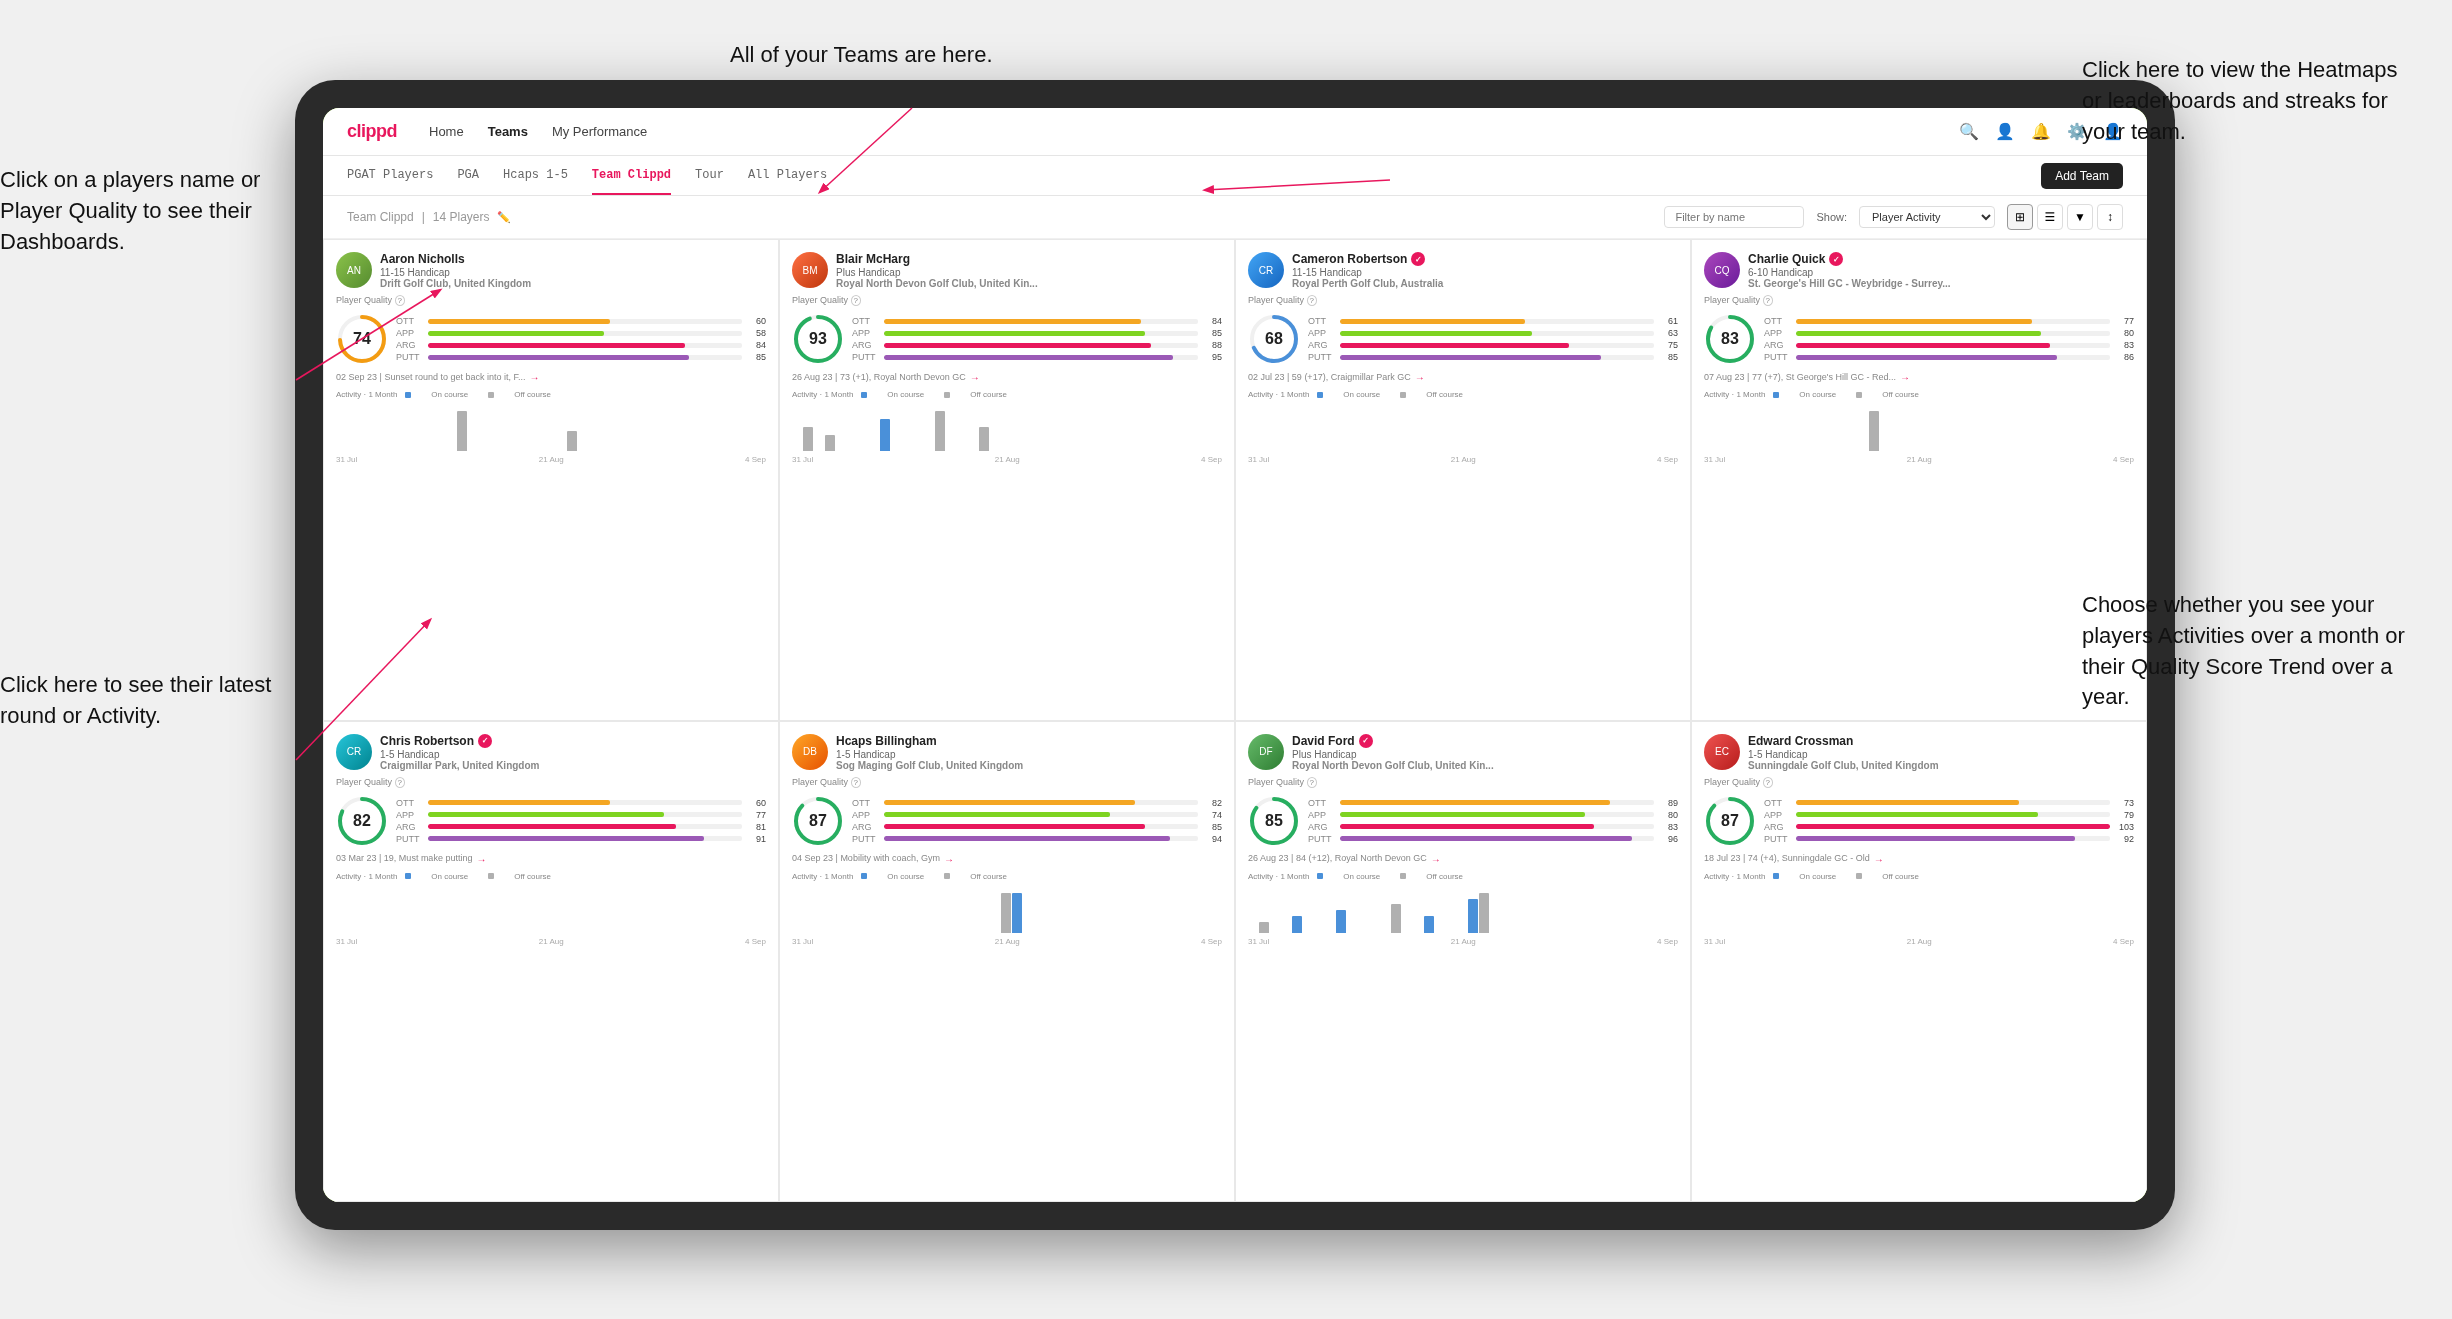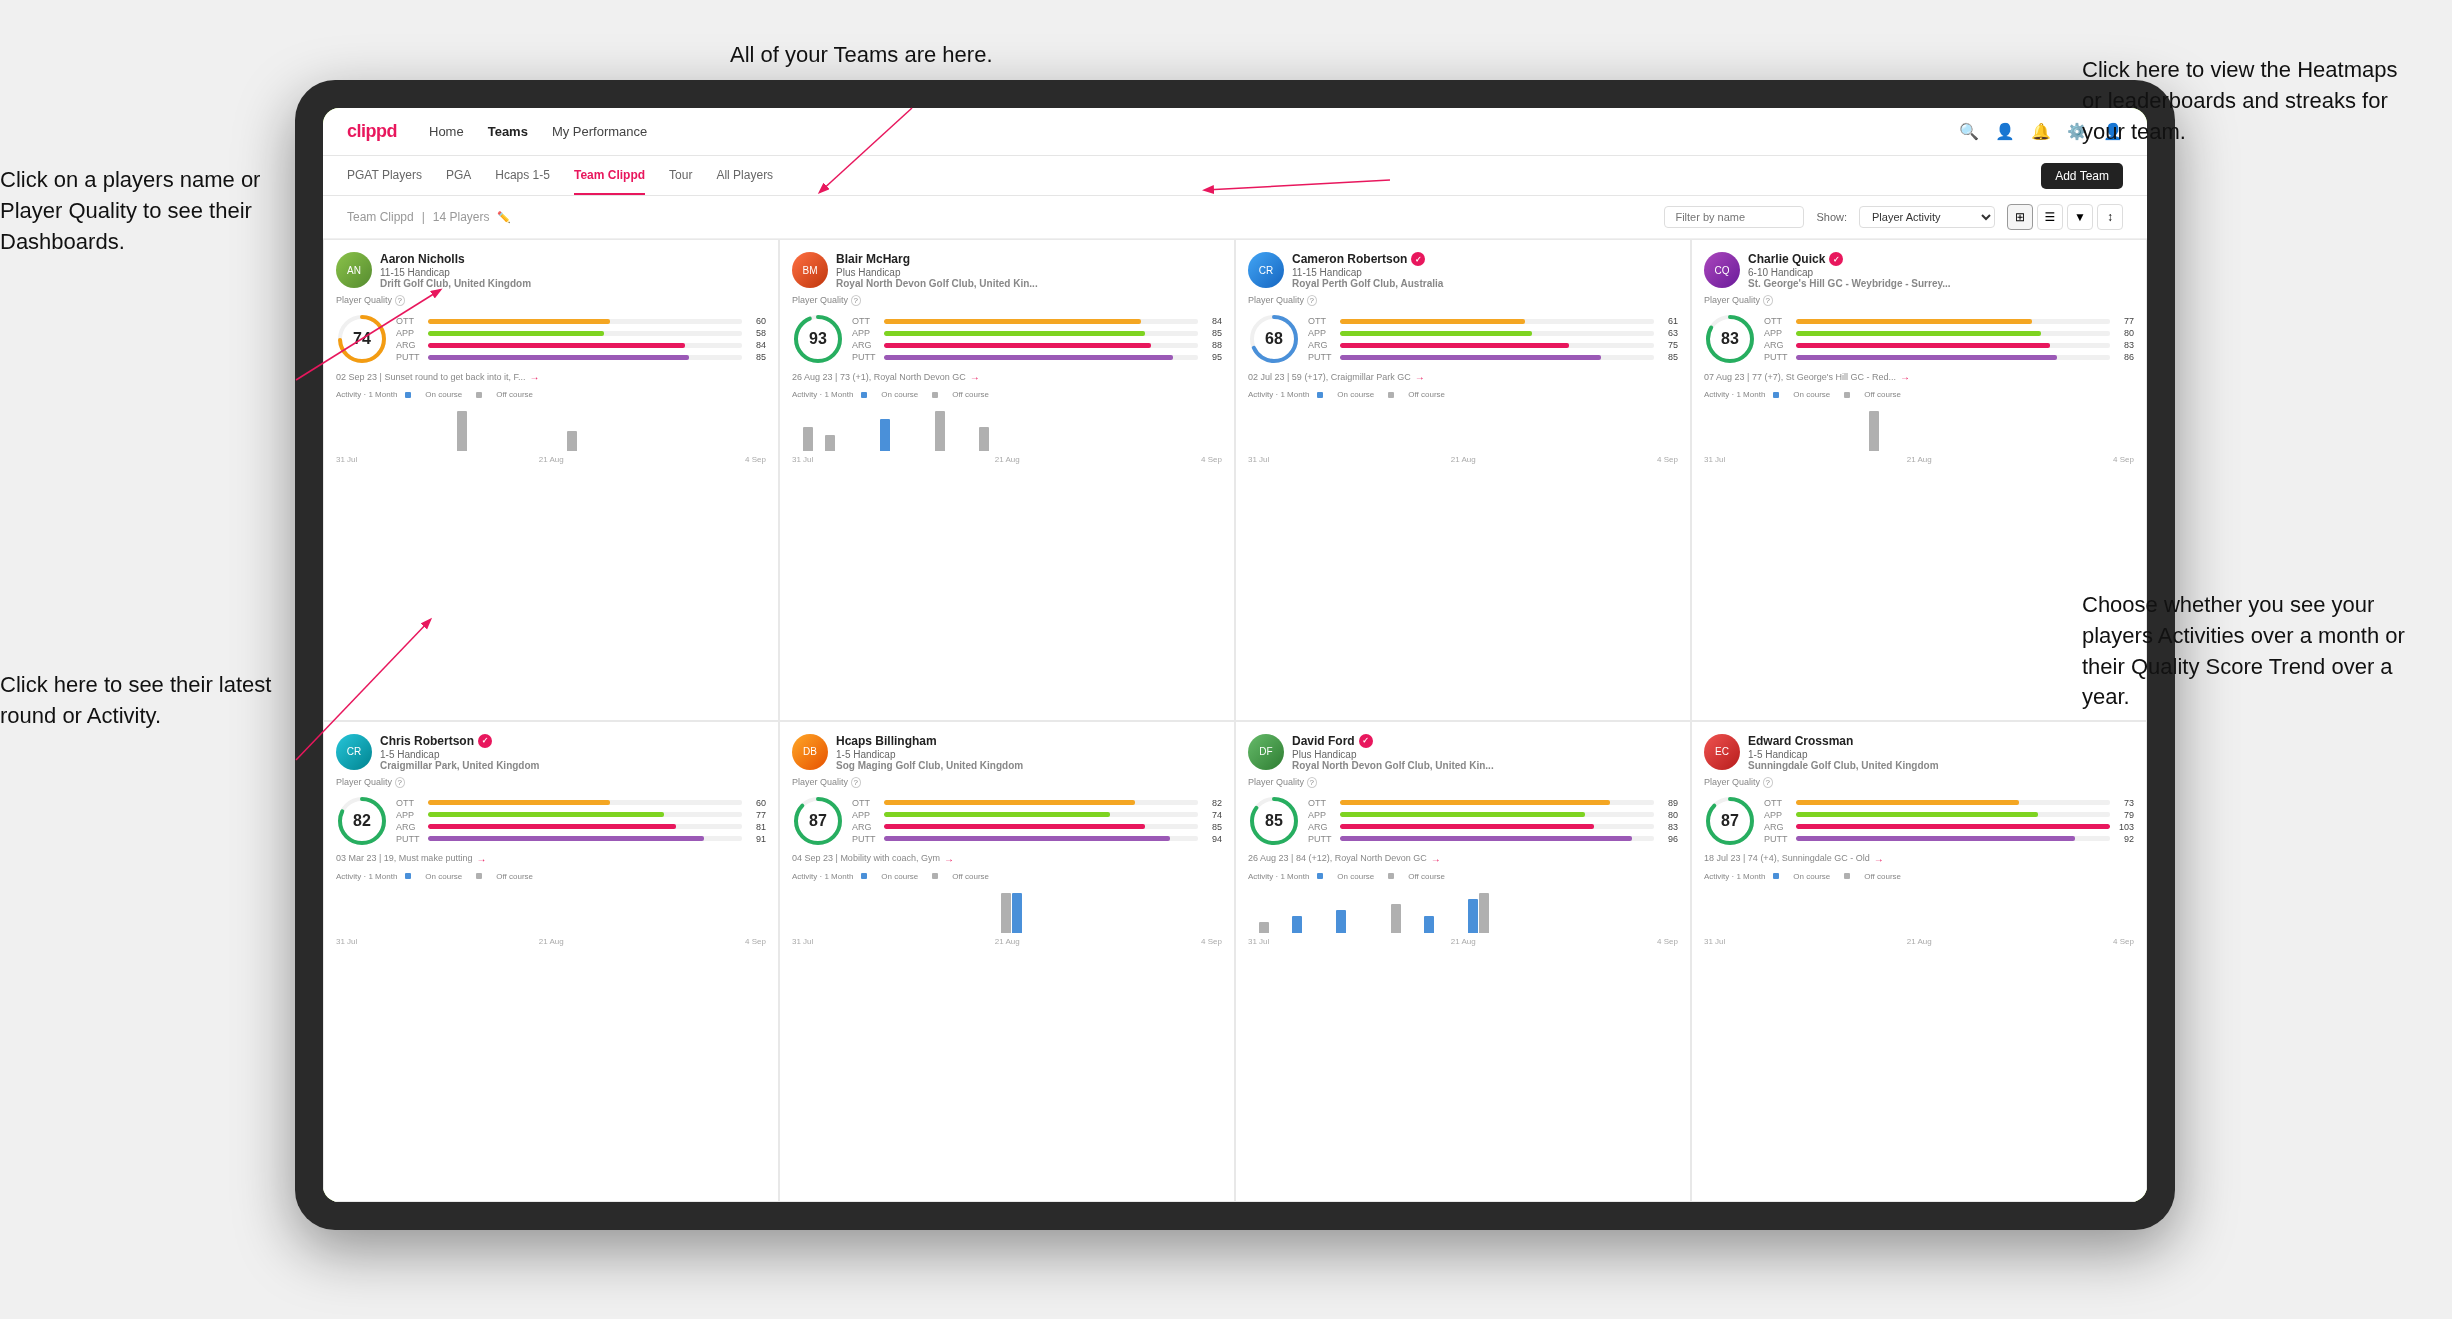--- a/index.html
+++ b/index.html
@@ -117,20 +117,21 @@
     }
 
     .sub-nav-tab {
       font-size: 12px;
       color: #666;
       cursor: pointer;
       height: 100%;
       display: flex;
       align-items: center;
       border-bottom: 2px solid transparent;
+      font-family: Liberation Mono, monospace;
     }
 
     .sub-nav-tab.active {
       color: #e8175d;
       border-bottom: 2px solid #e8175d;
       font-weight: 600;
     }
 
     .add-team-btn {
       background: #222;
@@ -391,21 +392,21 @@
       font-size: 8px;
       color: #888;
       margin-bottom: 4px;
       display: flex;
       align-items: center;
       gap: 8px;
     }
 
     .activity-legend {
       display: flex;
-      gap: 14px;
+      gap: 20px;
       align-items: center;
     }
 
     .legend-dot {
       width: 6px;
       height: 6px;
       border-radius: 1px;
       display: inline-block;
     }
 

